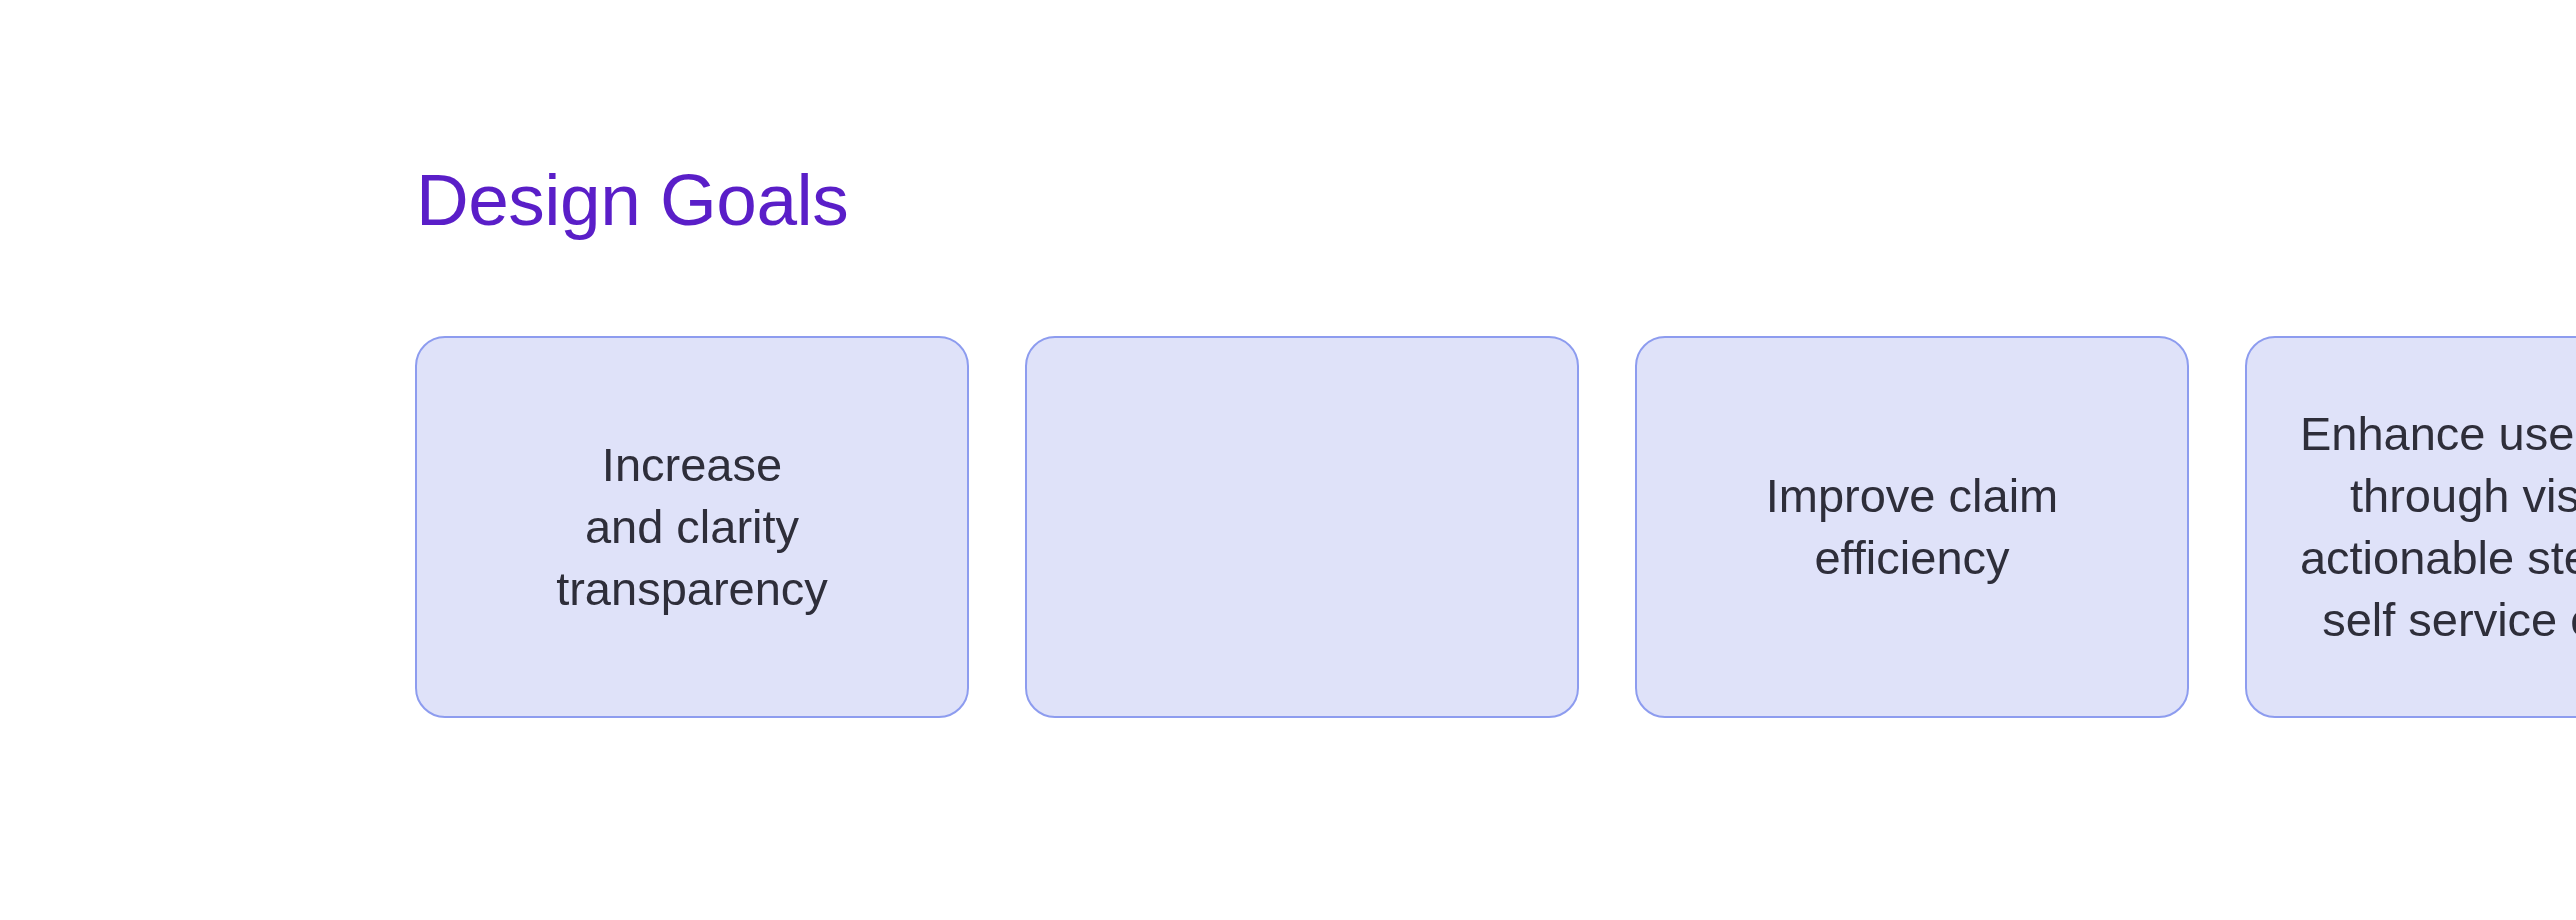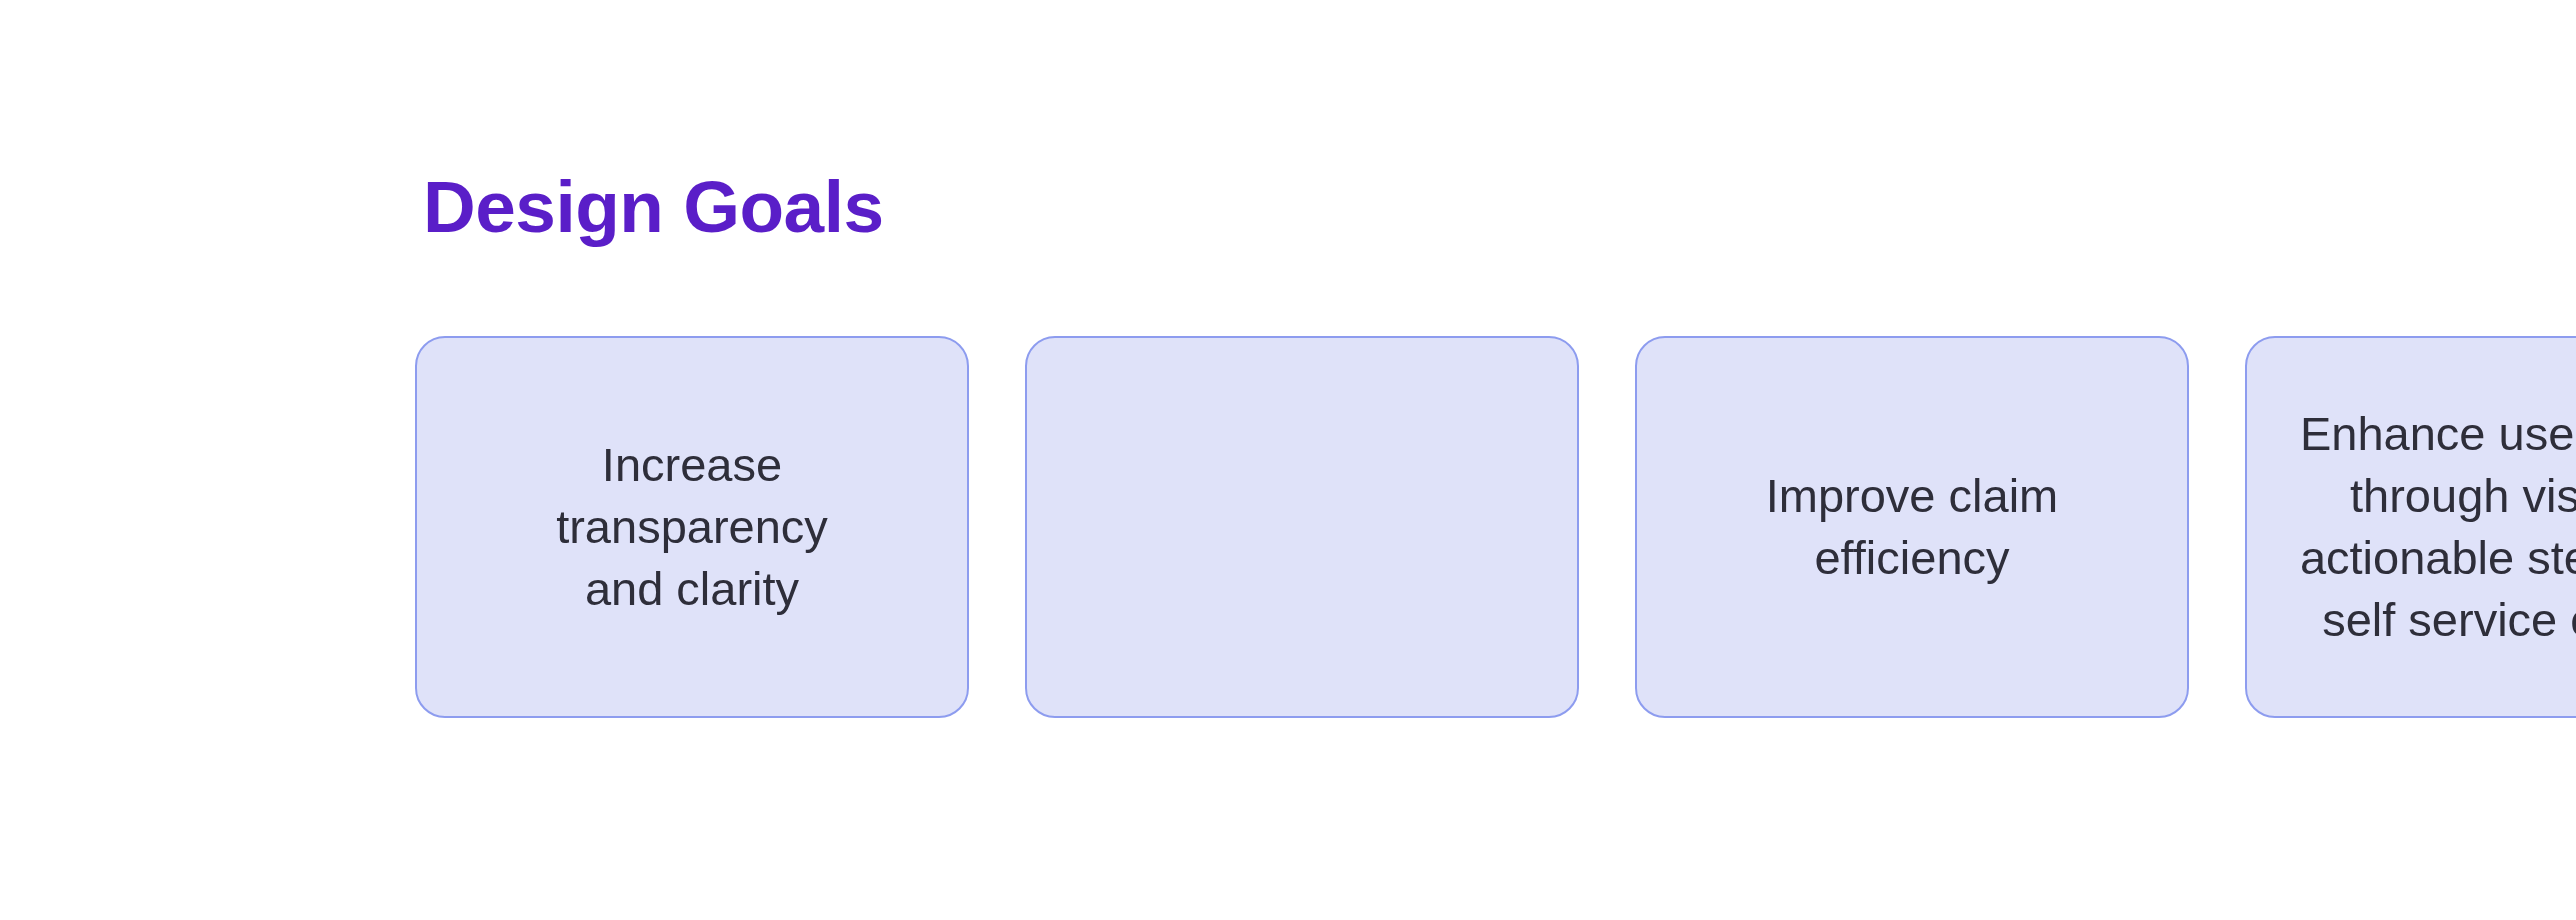--- a/index.html
+++ b/index.html
@@ -11,24 +11,24 @@
     width: 3211px;
     height: 921px;
     background: var(--page_bg, #ffffff);
     font-family: "Liberation Sans", sans-serif;
     overflow: hidden;
   }
   .page-title {
     position: absolute;
     left: 415px;
     top: 161px;
-    margin: 8px;
+    margin: 1px;
     font-size: 73px;
     line-height: 1.05;
-    font-weight: 700;
+    font-weight: 400;
     letter-spacing: -0.5px;
     color: var(--accent, #5a1ec8);
   }
   .cards-row {
     position: absolute;
     left: 415px;
     top: 336px;
     display: flex;
     gap: 56px;
   }
@@ -59,22 +59,22 @@
 </head>
 <body style="--page_bg: #ffffff; --accent: #5a1ec8; --card_bg: #dfe2f9; --card_border: #8d9cef; --card_text: #2e2e3a;">
 
 <h1 class="page-title">Design Goals</h1>
 
 <div class="cards-row">
 
   <div class="goal-card">
     <p class="goal-text">
       <span class="line">Increase</span>
+      <span class="line">and clarity</span>
       <span class="line">transparency</span>
-      <span class="line">and clarity</span>
     </p>
   </div>
 
   <div class="goal-card">
     <p class="goal-text">
     </p>
   </div>
 
   <div class="goal-card">
     <p class="goal-text">

